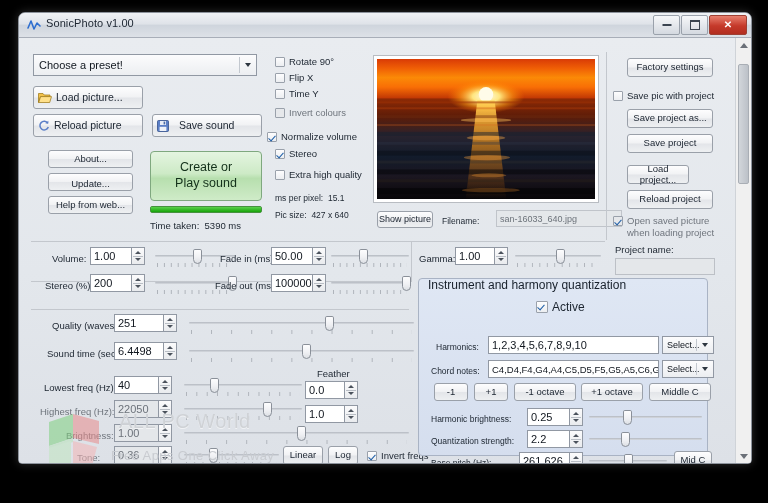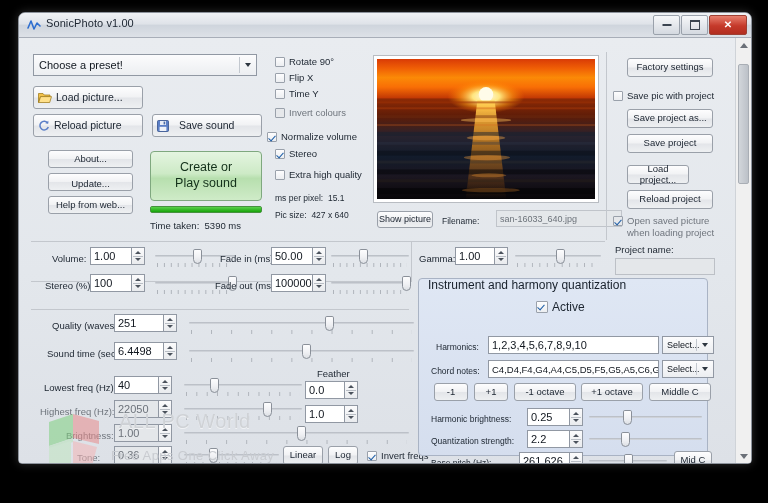--- a/index.html
+++ b/index.html
@@ -345,21 +345,21 @@
           <span class="mid"></span>
           <span class="ar dn"></span>
         </div>
       <div class="sld" style="left:136px;top:210px;width:80px;">
           <span class="trk"></span>
           <span class="tic"></span>
           <span class="th" style="left:53%"></span>
         </div>
 
       <div class="lbl" style="left:26px;top:242px;">Stereo (%):</div>
-      <div class="fld" style="left:71px;top:236px;width:42px;height:18px;">100</div>
+      <div class="fld" style="left:71px;top:236px;width:42px;height:18px;">200</div>
       <div class="spin" style="left:113px;top:236px;height:18px;">
           <span class="ar up"></span>
           <span class="mid"></span>
           <span class="ar dn"></span>
         </div>
       <div class="sld" style="left:136px;top:237px;width:80px;">
           <span class="trk"></span>
           <span class="tic"></span>
           <span class="th" style="left:96%"></span>
         </div>

